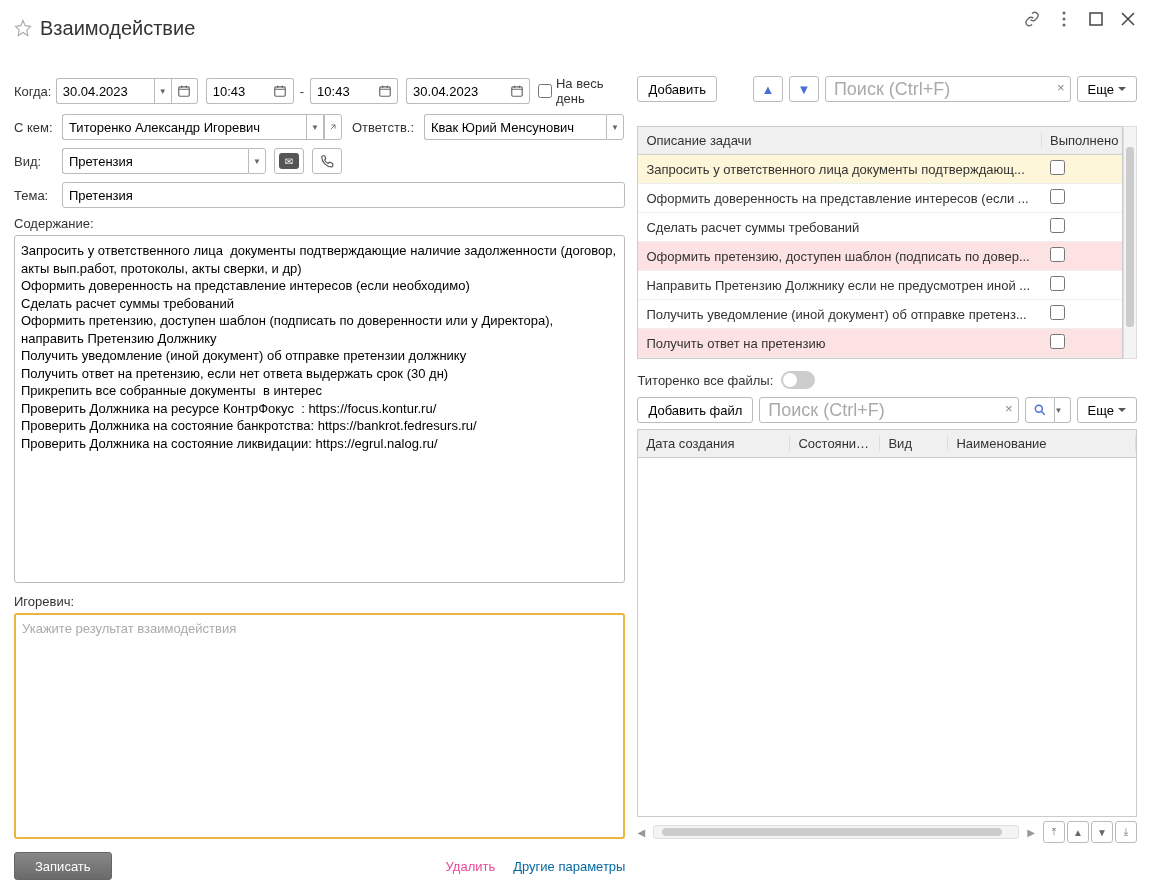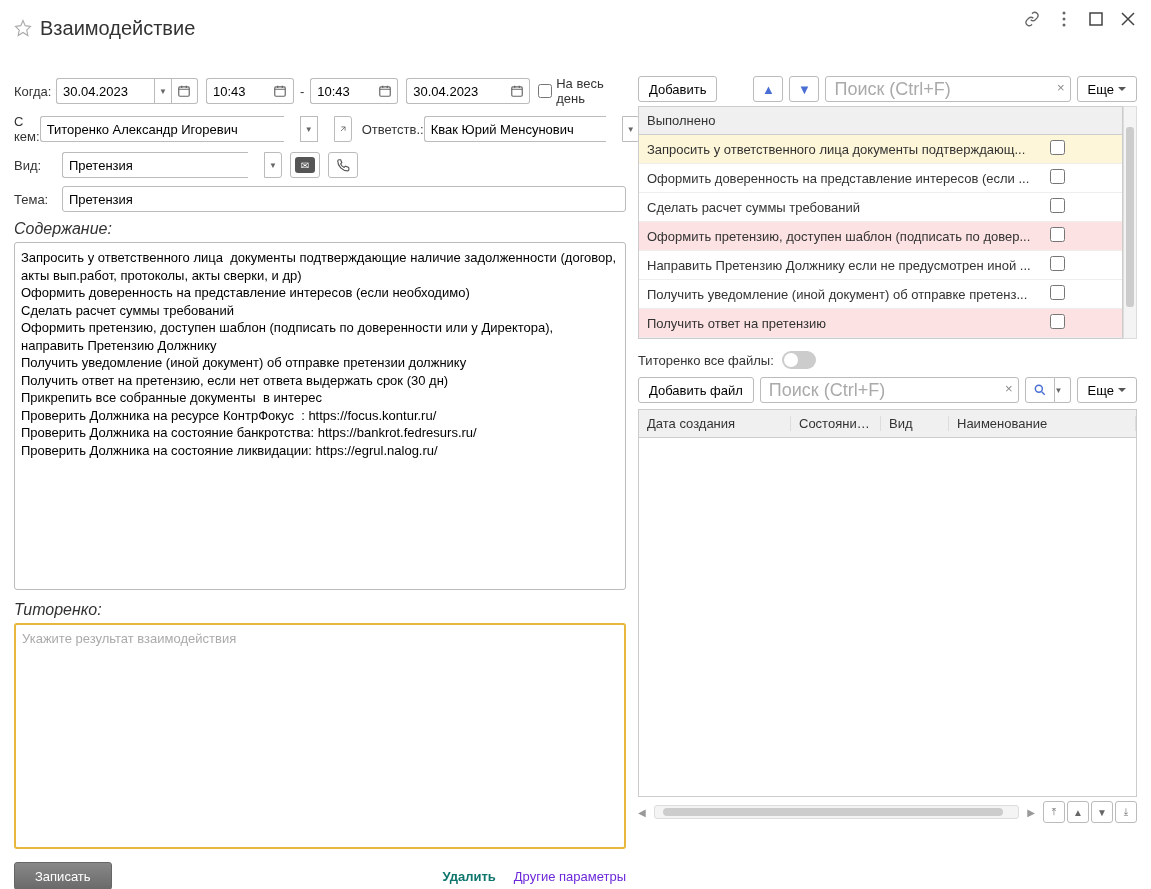--- a/index.html
+++ b/index.html
@@ -20,35 +20,35 @@
 .input-group { display: flex; align-items: center; }
 .tf { border: 1px solid #bbb; border-radius: 3px; height: 26px; padding: 0 6px; font-size: 13px; background: #fff; }
 .tf-date { width: 98px; border-radius: 3px 0 0 3px; border-right: none; }
 .tf-time { width: 62px; border-radius: 3px 0 0 3px; border-right: none; }
 .drop-btn { border: 1px solid #bbb; height: 26px; width: 18px; display: flex; align-items: center; justify-content: center; background: #fff; font-size: 8px; color: #666; cursor: pointer; }
 .cal-btn { border: 1px solid #bbb; border-left: none; height: 26px; width: 26px; display: flex; align-items: center; justify-content: center; background: #fff; border-radius: 0 3px 3px 0; cursor: pointer; }
 .dash { margin: 0 6px; }
 .chk { margin-left: 8px; width: 16px; height: 16px; }
 .chk-lbl { margin-left: 4px; }
 .wide-input { flex: 1; }
-.select-combo { display: flex; gap: 16px; }
+.select-combo { display: flex; }
 .select-combo .tf { border-radius: 3px 0 0 3px; border-right: none; }
 .select-combo .last { border-radius: 0 3px 3px 0; }
 .icon-btn { border: 1px solid #bbb; border-radius: 3px; height: 26px; width: 30px; display: flex; align-items: center; justify-content: center; background: #fff; margin-left: 8px; cursor: pointer; }
 .dark-icon { background: #555; color: #fff; border-radius: 3px; width: 20px; height: 16px; display: flex; align-items: center; justify-content: center; font-size: 10px; }
-.section-lbl { font-size: 16px; margin-bottom: 4px; margin-top: 6px; font-style: italic; }
+.section-lbl { font-size: 13px; margin-bottom: 4px; margin-top: 6px; }
 .textarea { border: 1px solid #bbb; border-radius: 3px; width: 100%; min-height: 348px; padding: 6px; font-size: 13px; line-height: 1.35; white-space: pre-wrap; resize: none; font-family: Arial; }
 .result-ta { border: 2px solid #e8b73d; border-radius: 3px; width: 100%; height: 226px; padding: 6px; font-size: 13px; resize: none; font-family: Arial; }
 .result-ta::placeholder { color: #aaa; }
 .footer-row { display: flex; align-items: center; margin-top: 10px; }
 .btn-primary { background: linear-gradient(#888, #6a6a6a); color: #fff; border: 1px solid #666; border-radius: 3px; height: 28px; padding: 0 20px; font-size: 13px; cursor: pointer; }
 .footer-links { margin-left: auto; display: flex; gap: 18px; }
-.link-del { color: #0f766e; cursor: pointer; font-weight: bold; }
-.link-other { color: #6d28d9; cursor: pointer; }
-.toolbar { display: flex; align-items: center; gap: 6px; margin-bottom: 4px; }
+.link-del { color: #ec4899; cursor: pointer; }
+.link-other { color: #0369a1; cursor: pointer; }
+.toolbar { display: flex; align-items: center; gap: 6px; margin-bottom: 24px; }
 .btn { border: 1px solid #bbb; border-radius: 3px; height: 26px; padding: 0 10px; background: #fff; font-size: 13px; cursor: pointer; display: flex; align-items: center; }
 .btn-sm { width: 30px; padding: 0; justify-content: center; }
 .arrow-up { color: #4a6fd4; }
 .arrow-down { color: #4a6fd4; }
 .search-wrap { position: relative; flex: 1; }
 .search-input { width: 100%; height: 26px; border: 1px solid #bbb; border-radius: 3px; padding: 0 24px 0 8px; font-size: 18px; }
 .search-input::placeholder { color: #aaa; }
 .clear-x { position: absolute; right: 6px; top: 4px; color: #888; cursor: pointer; }
 .more-btn { display: flex; align-items: center; }
 .more-btn::after { content: ""; margin-left: 4px; border: 4px solid transparent; border-top-color: #555; position: relative; top: 2px; }
@@ -219,21 +219,21 @@
 Оформить доверенность на представление интересов (если необходимо)
 Сделать расчет суммы требований
 Оформить претензию, доступен шаблон (подписать по доверенности или у Директора), направить Претензию Должнику
 Получить уведомление (иной документ) об отправке претензии должнику
 Получить ответ на претензию, если нет ответа выдержать срок (30 дн)
 Прикрепить все собранные документы  в интерес
 Проверить Должника на ресурсе КонтрФокус  : https://focus.kontur.ru/
 Проверить Должника на состояние банкротства: https://bankrot.fedresurs.ru/
 Проверить Должника на состояние ликвидации: https://egrul.nalog.ru/</textarea>
 
-      <div class="section-lbl" style="margin-top:8px">Титоренко:</div>
+      <div class="section-lbl" style="margin-top:8px">Игоревич:</div>
       <textarea class="result-ta" placeholder="Укажите результат взаимодействия" style=""></textarea>
 
       <div class="footer-row">
         <button class="btn-primary">Записать</button>
         <div class="footer-links">
           <span class="link-del">Удалить</span>
           <span class="link-other">Другие параметры</span>
         </div>
       </div>
     </div>
@@ -252,20 +252,21 @@
           <input class="search-input" placeholder="Поиск (Ctrl+F)" style="">
           <span class="clear-x">×</span>
         </div>
         <button class="btn more-btn">Еще</button>
       </div>
 
       <div class="table-wrap">
         <div class="table-main">
           <div class="table">
             <div class="thead">
+              <div class="th-desc">Описание задачи</div>
               <div class="th-done">Выполнено</div>
             </div>
             <div class="tbody" id="task-rows">
                 <div class="trow row-yellow">
                   <div class="td-desc">Запросить у ответственного лица  документы подтверждающ...</div>
                   <div class="td-done"><input type="checkbox" style=""></div>
                 </div>
                 <div class="trow ">
                   <div class="td-desc">Оформить доверенность на представление интересов (если ...</div>
                   <div class="td-done"><input type="checkbox" style=""></div>

